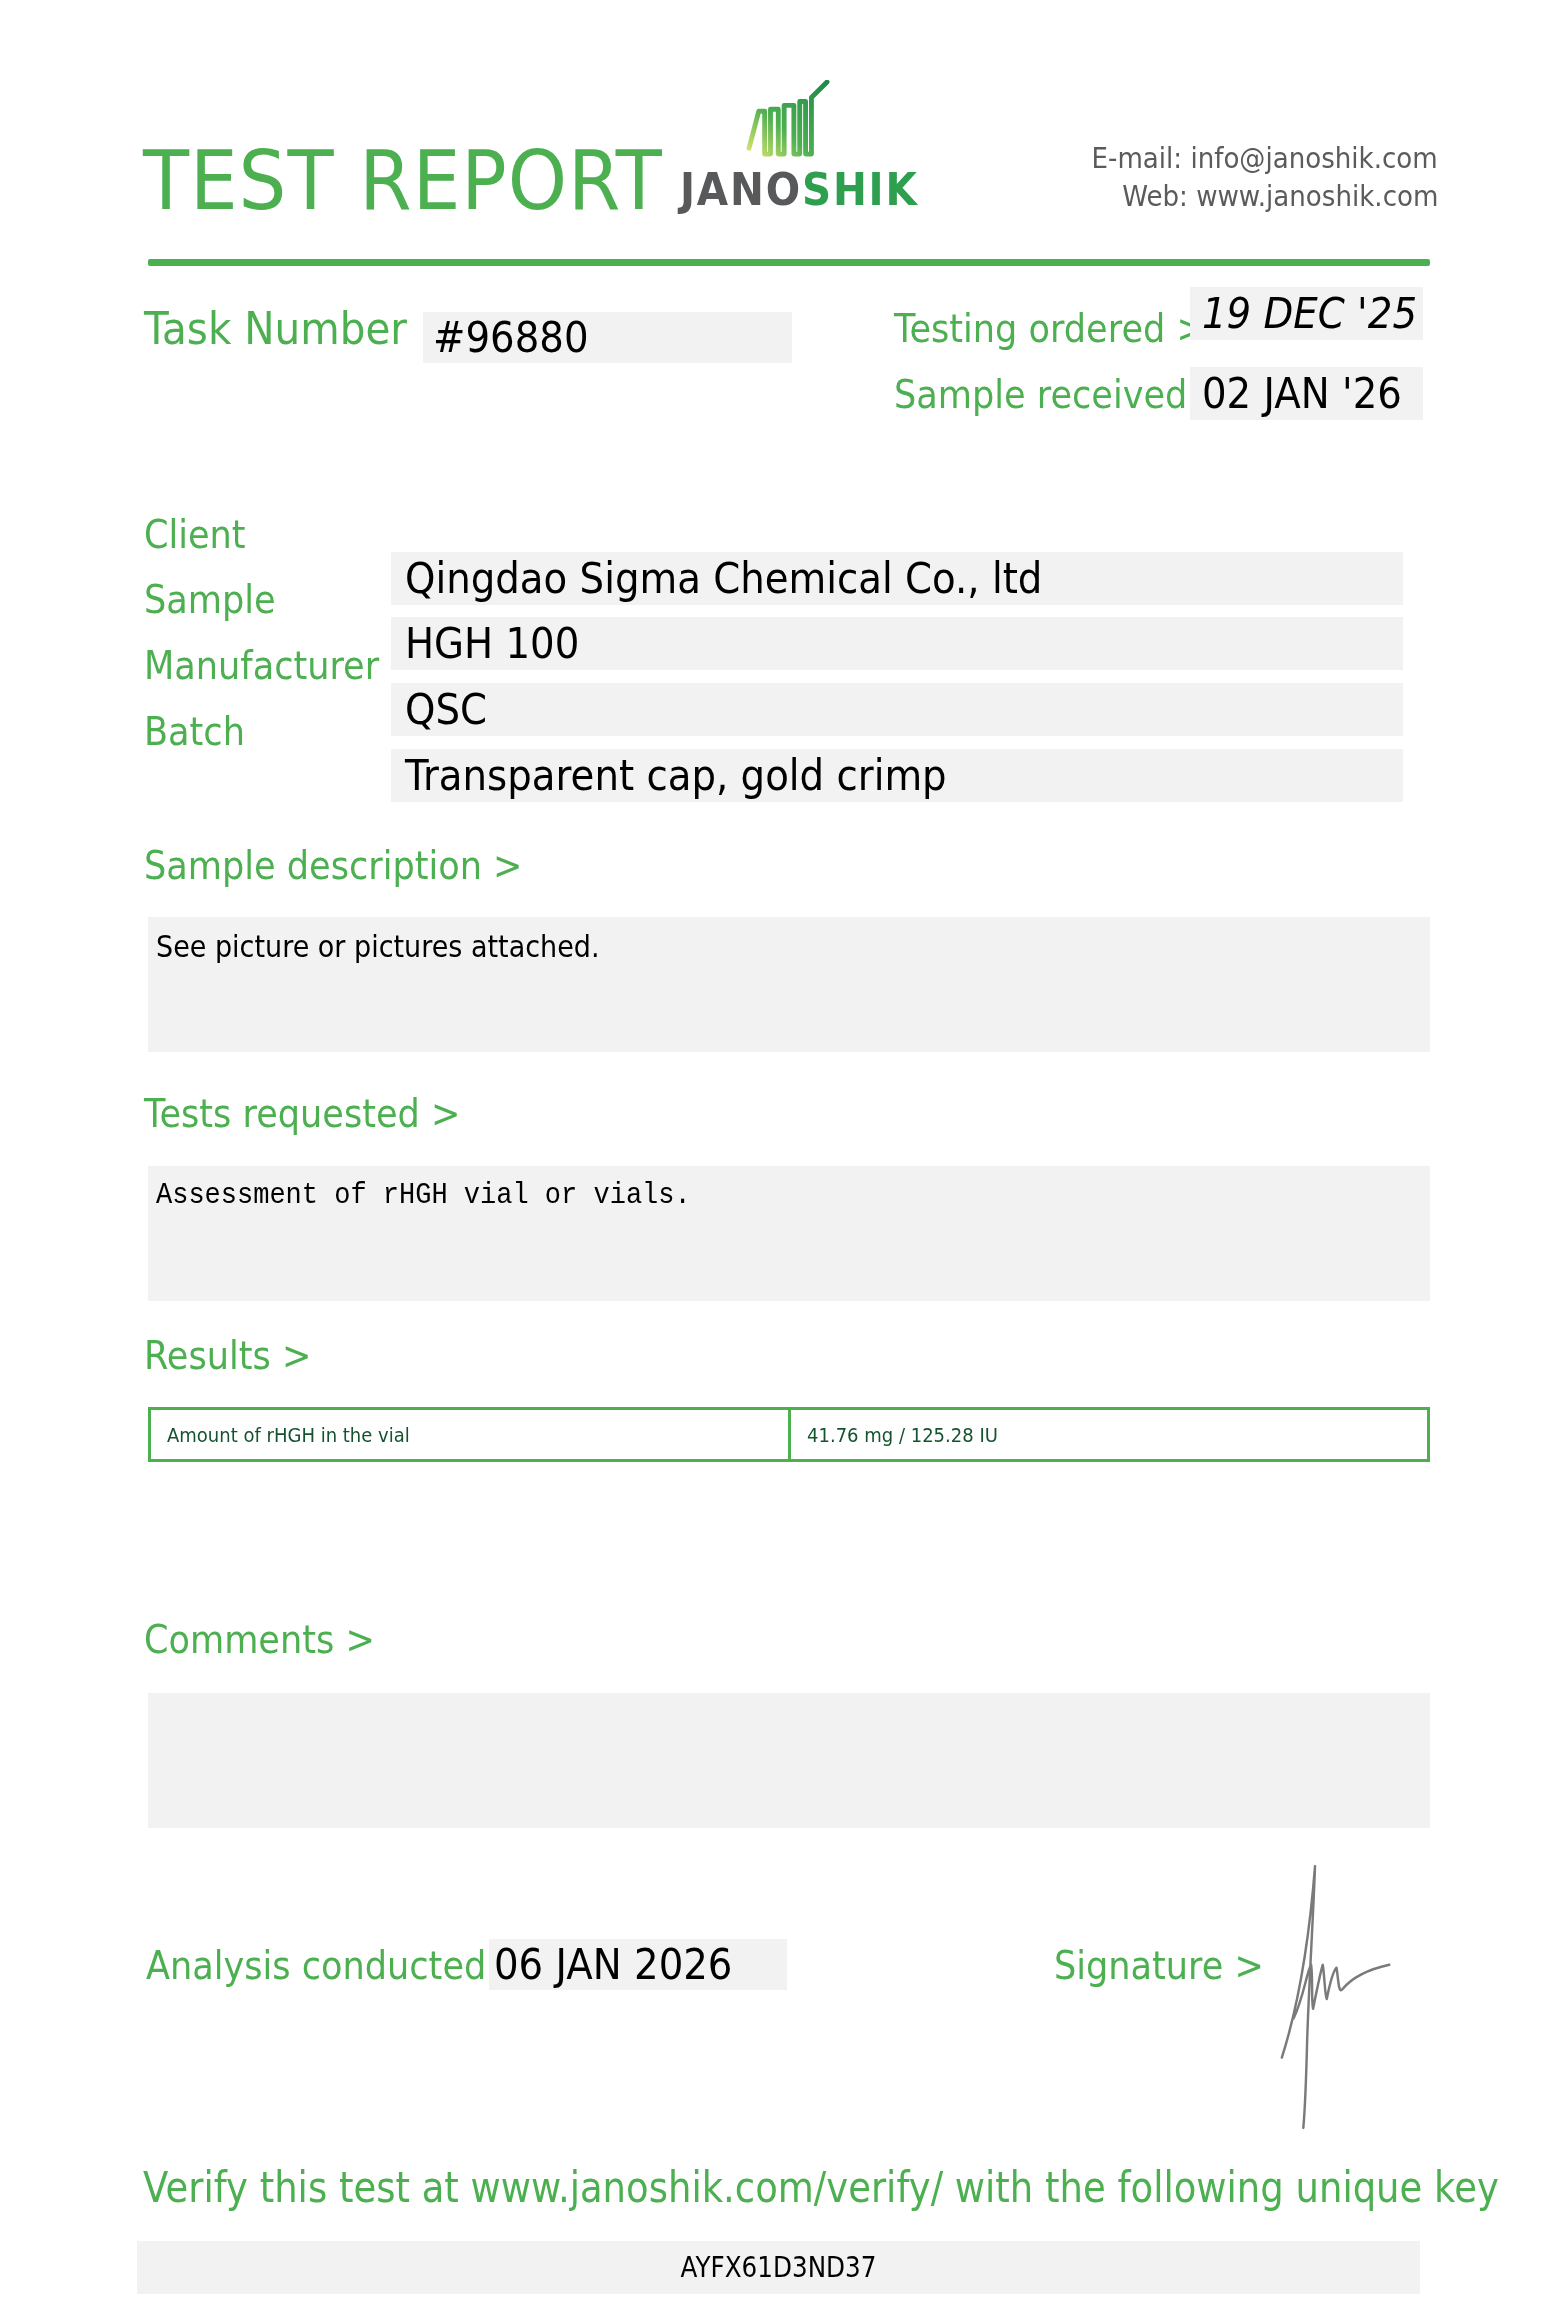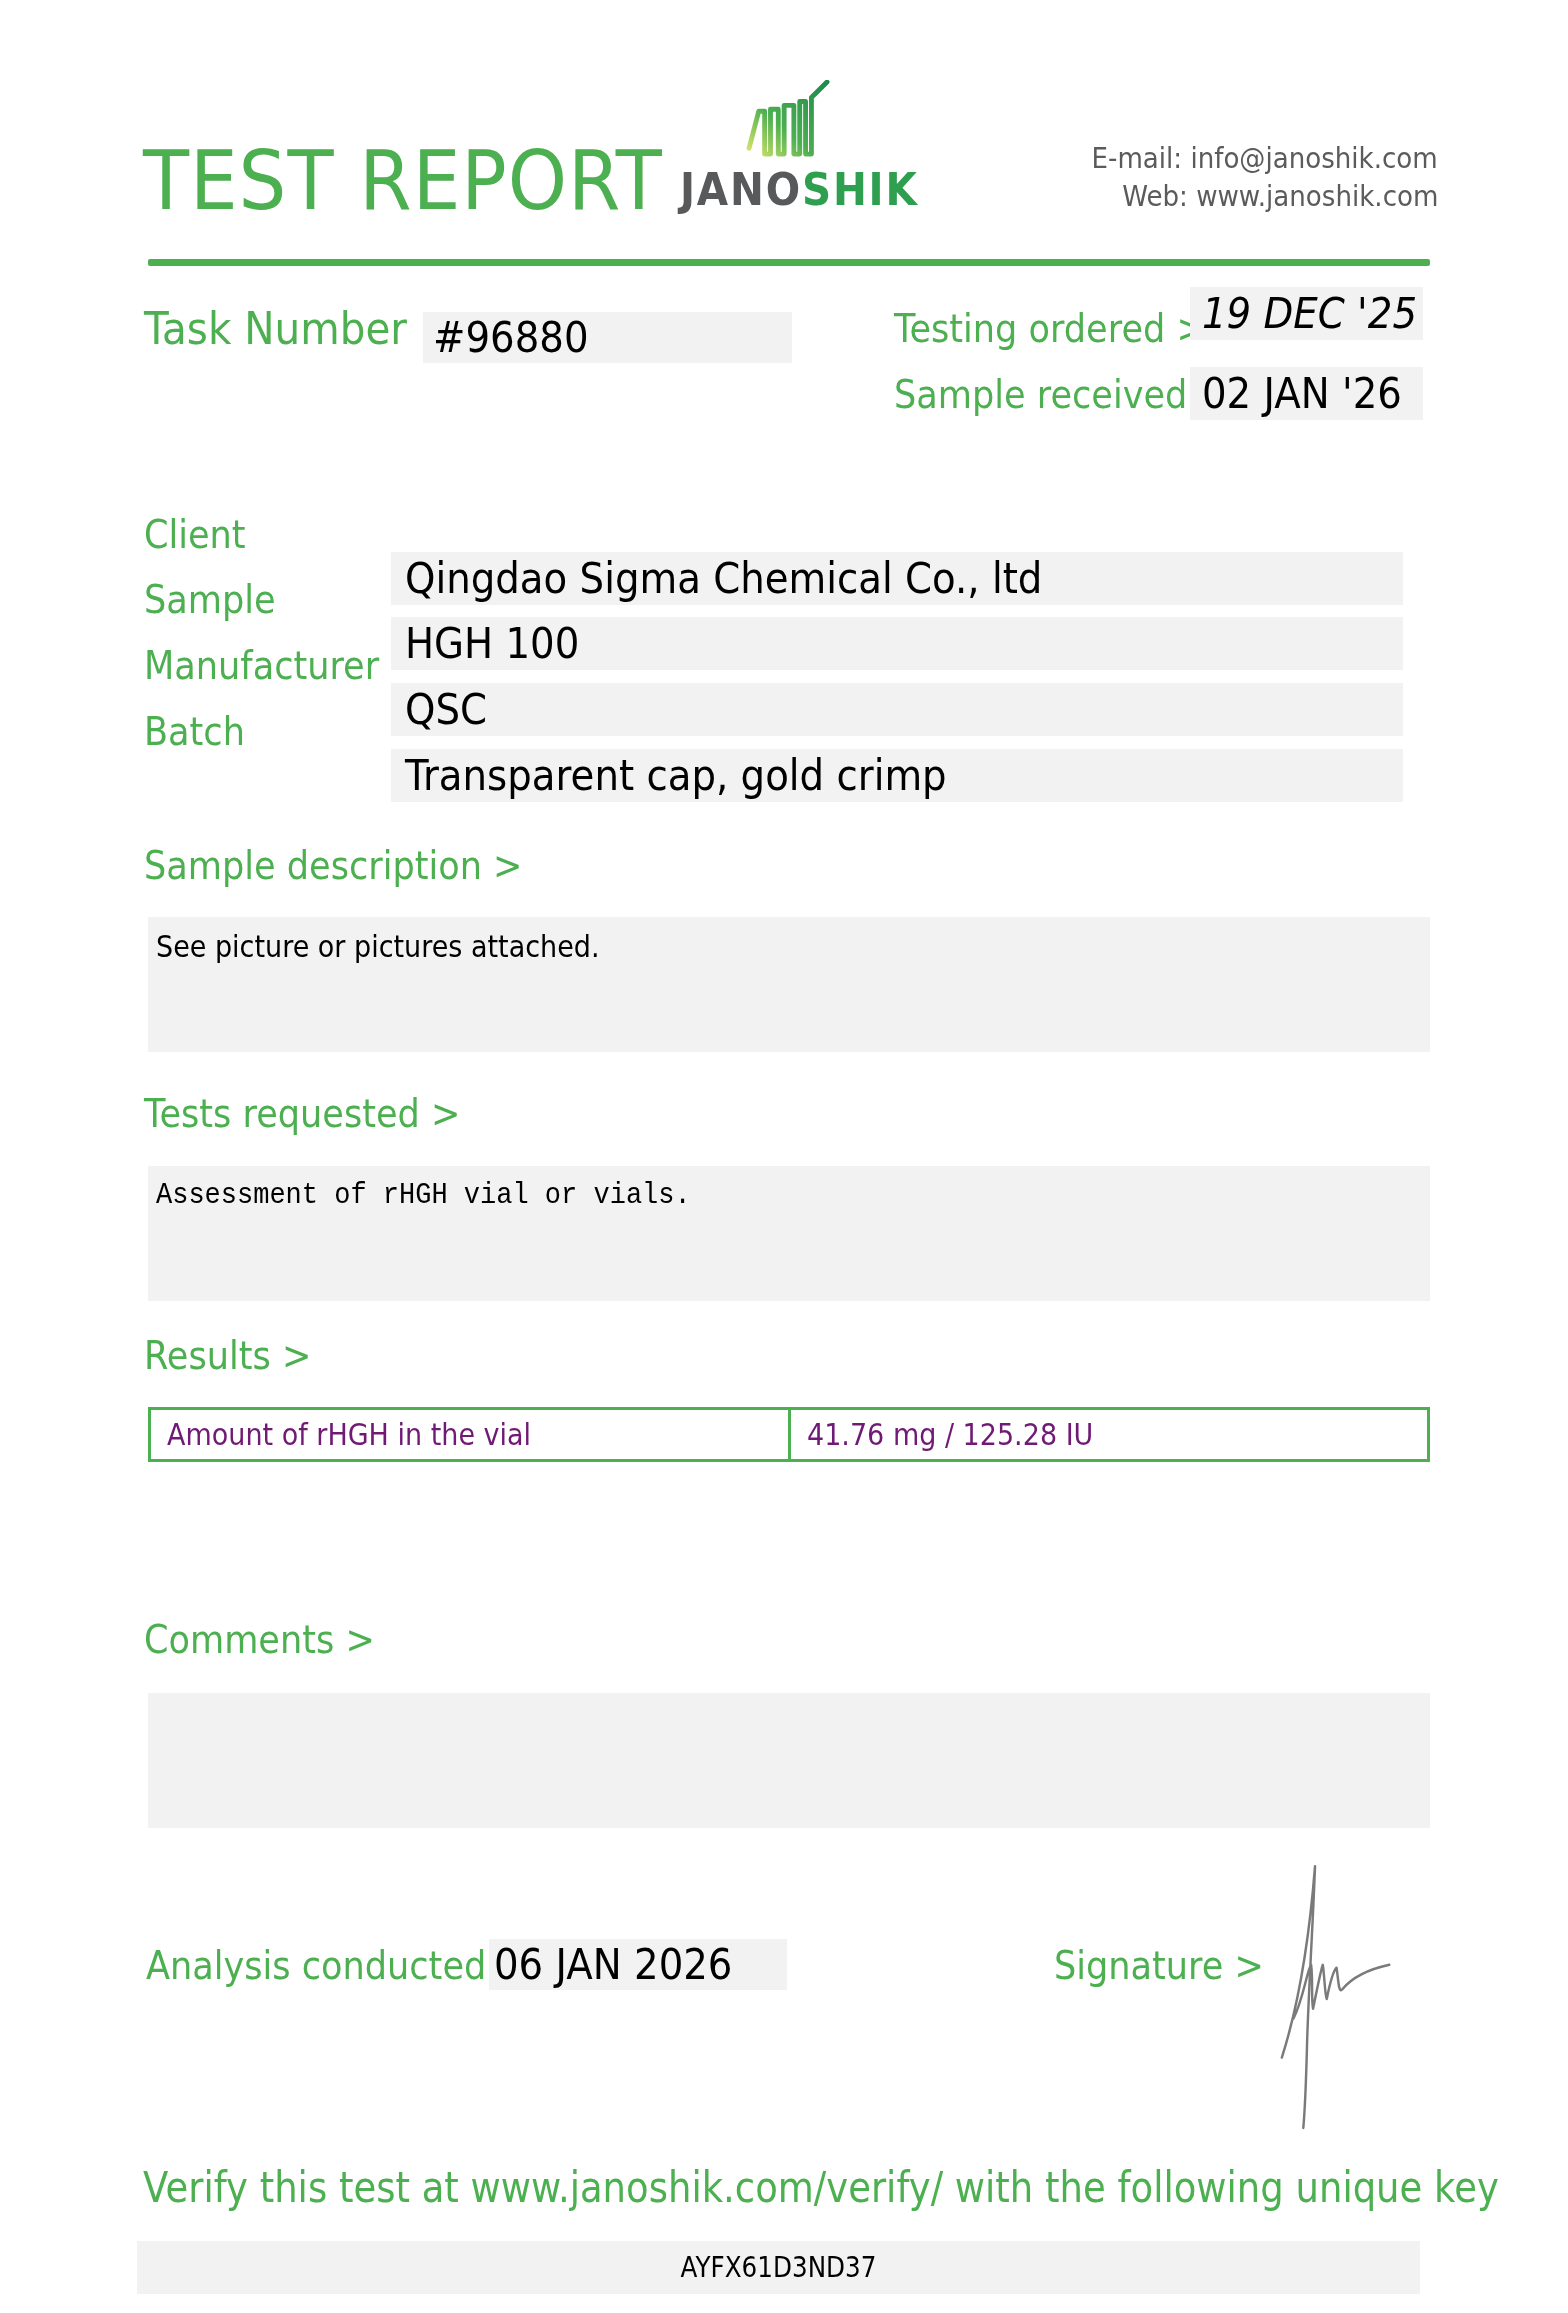--- a/index.html
+++ b/index.html
@@ -20,21 +20,21 @@
   .label { font-size: 39px; line-height: 49px; color: #4caf50; transform: scaleX(0.9); transform-origin: left top; white-space: nowrap; }
   .label-lg { font-size: 45px; }
   .box { background: #f2f2f2; }
   .val { font-size: 43px; line-height: 49px; color: #000; white-space: nowrap; transform: scaleX(0.9); transform-origin: left top; }
   .field-box { left: 391px; width: 1012px; height: 53px; margin-top: 44px; }
   .field-box .val { position: absolute; left: 13.7px; top: 2px; }
   .big-box { left: 148px; width: 1282px; height: 135px; }
   .big-box .txt { position: absolute; left: 7.8px; top: 9.8px; font-size: 30px; line-height: 39px; color: #000;
                   transform: scaleX(0.9); transform-origin: left top; white-space: nowrap; }
   table.results { position: absolute; left: 148px; top: 1407px; width: 1282px; border-collapse: collapse; }
-  table.results td { border: 3.9px solid #4caf50; height: 49px; padding: 0 15.7px; font-size: 30px; color: #701a75;
+  table.results td { border: 3.9px solid #4caf50; height: 49px; padding: 0 15.7px; font-size: 20px; color: #14532d;
                      white-space: nowrap; }
   table.results td span { display: inline-block; transform: scaleX(0.9); transform-origin: left center; }
   table.results td.c1 { width: 606px; }
   .sig { left: 1274px; top: 1862px; width: 127px; height: 274px; }
   .verify { left: 143px; top: 2160px; font-size: 43px; line-height: 55px; color: #4caf50; white-space: nowrap;
             transform: scaleX(0.86); transform-origin: left top; }
   .key-box { left: 137px; top: 2241px; width: 1283px; height: 53px; }
   .key-box .key { position: absolute; left: 0; right: 0; top: 7.8px; text-align: center; font-size: 29px; line-height: 37px; color: #000;
                   transform: scaleX(0.85); }
 </style>

